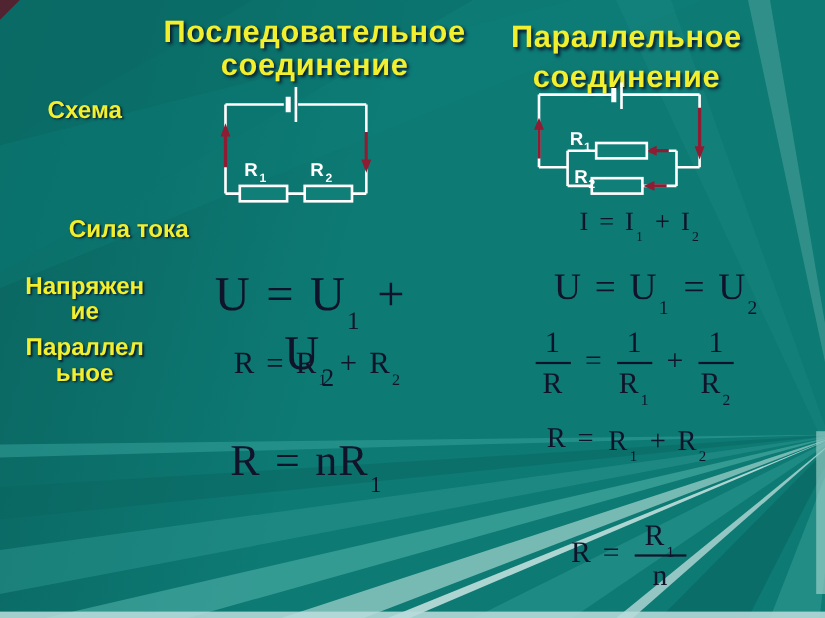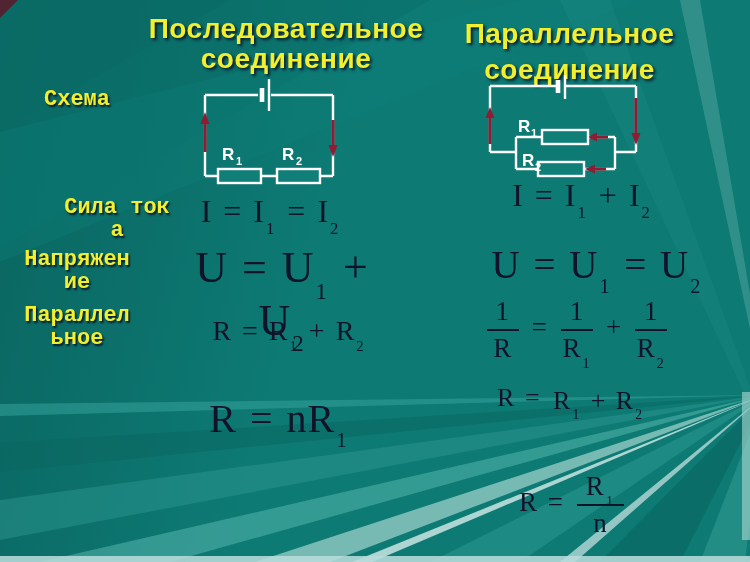--- a/index.html
+++ b/index.html
@@ -15,21 +15,21 @@
     position:absolute;color:var(--title-yellow,#f2ef2f);
     font-weight:bold;font-size:28px;line-height:1.07;
     text-align:center;letter-spacing:.5px;
     text-shadow:2px 2px 3px rgba(8,16,40,.9);
   }
   .t-series{left:140px;top:14px;width:292px;}
   .t-parallel{left:452px;top:16px;width:235px;line-height:1.28;}
   .row-label{
     position:absolute;left:18px;width:118px;
     color:var(--title-yellow,#f2ef2f);
-    font-family:Liberation Mono, monospace;font-weight:bold;font-size:22px;line-height:1.05;
+    font-family:Liberation Sans, sans-serif;font-weight:bold;font-size:22px;line-height:1.05;
     text-align:center;word-break:break-all;
     text-shadow:1.5px 1.5px 2px rgba(8,16,40,.9);
   }
   .l-0{top:88px;}.l-1{top:196px;margin-left:40px;}.l-2{top:248px;}.l-3{top:304px;}
   .circuit{position:absolute;}
   .c-series{left:198px;top:76px;}
   .c-parallel{left:478px;top:74px;}
   .wire{fill:none;stroke:var(--wire-white,#fff);stroke-width:2.4;}
   .plate-thick{stroke-width:4.6;}
   .rbox{fill:#0f7f78;stroke:var(--wire-white,#fff);stroke-width:2.4;}
@@ -43,22 +43,22 @@
     letter-spacing:1px;word-spacing:2px;line-height:1.2;
   }
   .formula sub{font-size:.52em;line-height:0;position:relative;top:.3em;margin:0 1px;}
   .frac{display:inline-flex;flex-direction:column;align-items:center;vertical-align:middle;margin:0 3px;}
   .frac .num{display:block;border-bottom:2px solid currentColor;padding:0 9px 2px;line-height:1.15;}
   .frac .den{display:block;padding-top:2px;line-height:1.15;}
   .f-s-current{left:183px;top:192px;width:175px;font-size:32px;}
   .f-s-voltage{left:176px;top:242px;width:212px;font-size:44px;}
   .f-s-resist{left:188px;top:314px;width:202px;font-size:28px;}
   .f-s-resist-n{left:203px;top:395px;width:152px;font-size:40px;}
-  .f-p-current{left:498px;top:176px;width:168px;font-size:32px;}
-  .f-p-voltage{left:488px;top:242px;width:218px;font-size:39px;}
+  .f-p-current{left:498px;top:188px;width:168px;font-size:24px;}
+  .f-p-voltage{left:488px;top:242px;width:218px;font-size:34px;}
   .f-p-resist{left:473px;top:296px;width:208px;font-size:27px;}
   .f-p-resist-prod{left:478px;top:382px;width:188px;font-size:26px;}
   .f-p-resist-n{left:506px;top:471px;width:134px;font-size:27px;}
 </style>
 </head>
 <body style="--background-teal: #0d7a74; --title-yellow: #f2ef2f; --formula-ink: #101329; --wire-white: #ffffff; --arrow-red: #8e1c33; --bottom-strip: #b7dcdb;">
 
 <div class="slide">
 
   <svg class="bg" width="750" height="562" viewBox="0 0 750 562">
@@ -143,21 +143,20 @@
       <polygon class="ahead" points="107,95 117,90.5 117,99.5"></polygon>
     </g>
     <rect class="rbox" x="64" y="56" width="46" height="14"></rect>
     <rect class="rbox" x="60" y="88" width="46" height="14"></rect>
     <text class="clabel" x="40" y="58">R</text>
     <text class="clabel clabel-sub" x="53" y="63">1</text>
     <text class="clabel" x="44" y="92">R</text>
     <text class="clabel clabel-sub" x="57" y="97">2</text>
   </svg>
 
-  <div class="formula f-s-current"><span>I = I</span><sub>1</sub><span> = I</span><sub>2</sub></div>
   <div class="formula f-s-voltage"><span>U = U</span><sub>1</sub><span> + U</span><sub>2</sub></div>
   <div class="formula f-s-resist"><span>R = R</span><sub>1</sub><span> + R</span><sub>2</sub></div>
   <div class="formula f-s-resist-n"><span>R = nR</span><sub>1</sub></div>
 
   <div class="formula f-p-current"><span>I = I</span><sub>1</sub><span> + I</span><sub>2</sub></div>
   <div class="formula f-p-voltage"><span>U = U</span><sub>1</sub><span> = U</span><sub>2</sub></div>
   <div class="formula f-p-resist"><span class="frac">
         <span class="num"><span>1</span></span>
         <span class="den"><span>R</span></span>
       </span><span> = </span><span class="frac">

